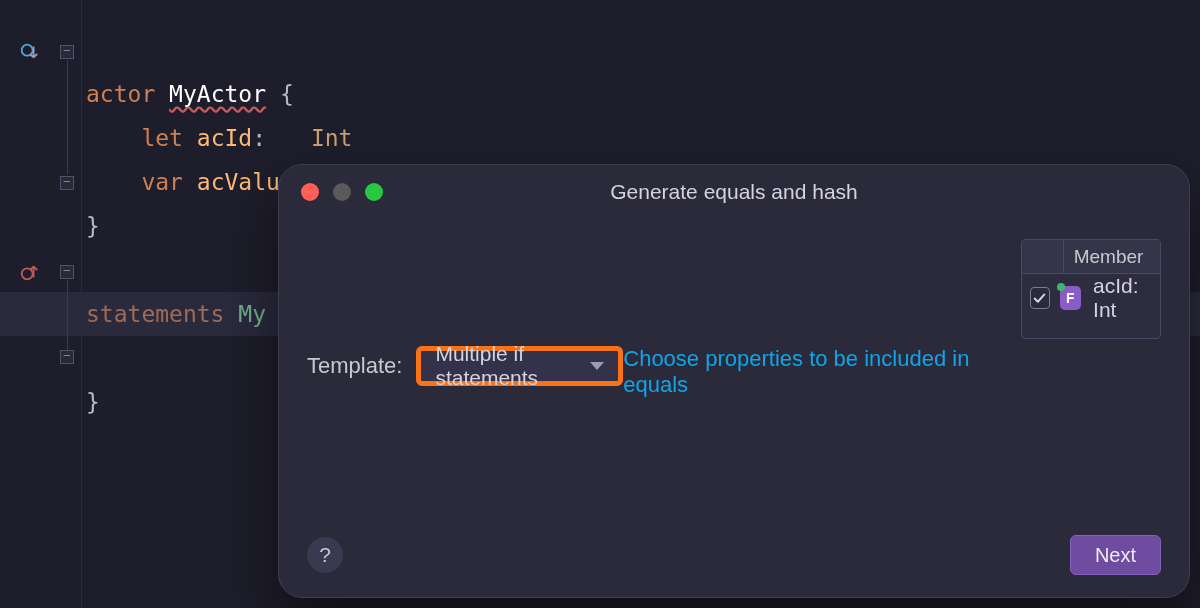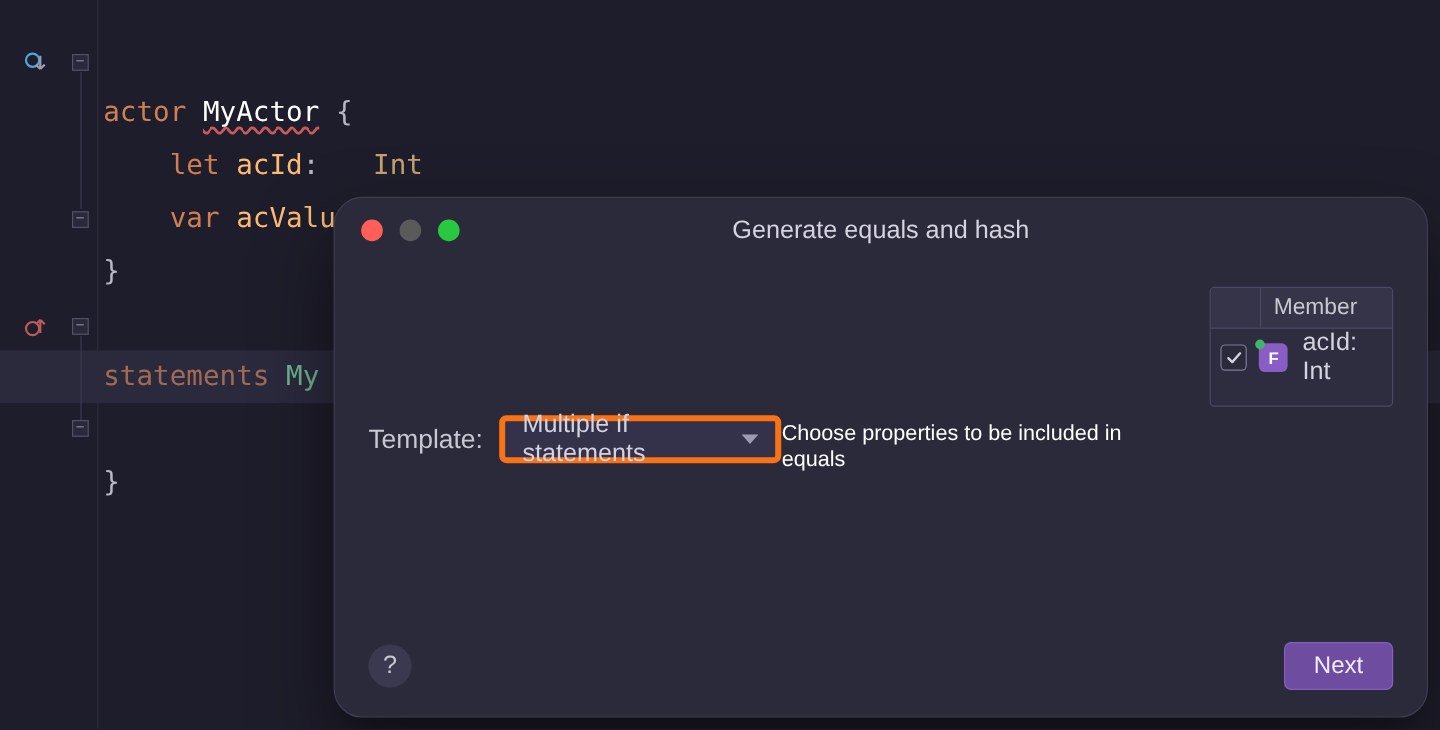--- a/index.html
+++ b/index.html
@@ -170,22 +170,22 @@
     border-right: 7px solid transparent;
     border-top: 8px solid #9c9bb2;
   }
 
   .section-label-row {
     display: flex;
     align-items: center;
     margin-bottom: 12px;
   }
   .section-label {
-    font-size: 18px;
-    color: #ffffff;
+    font-size: 22px;
+    color: #0ea5e9;
     margin-right: 16px;
   }
   .section-rule {
     flex: 1; height: 1px; background: #3e3d52;
   }
   .table {
     border: 1px solid #4a4964;
     border-radius: 4px;
     overflow: hidden;
     height: 100px;

